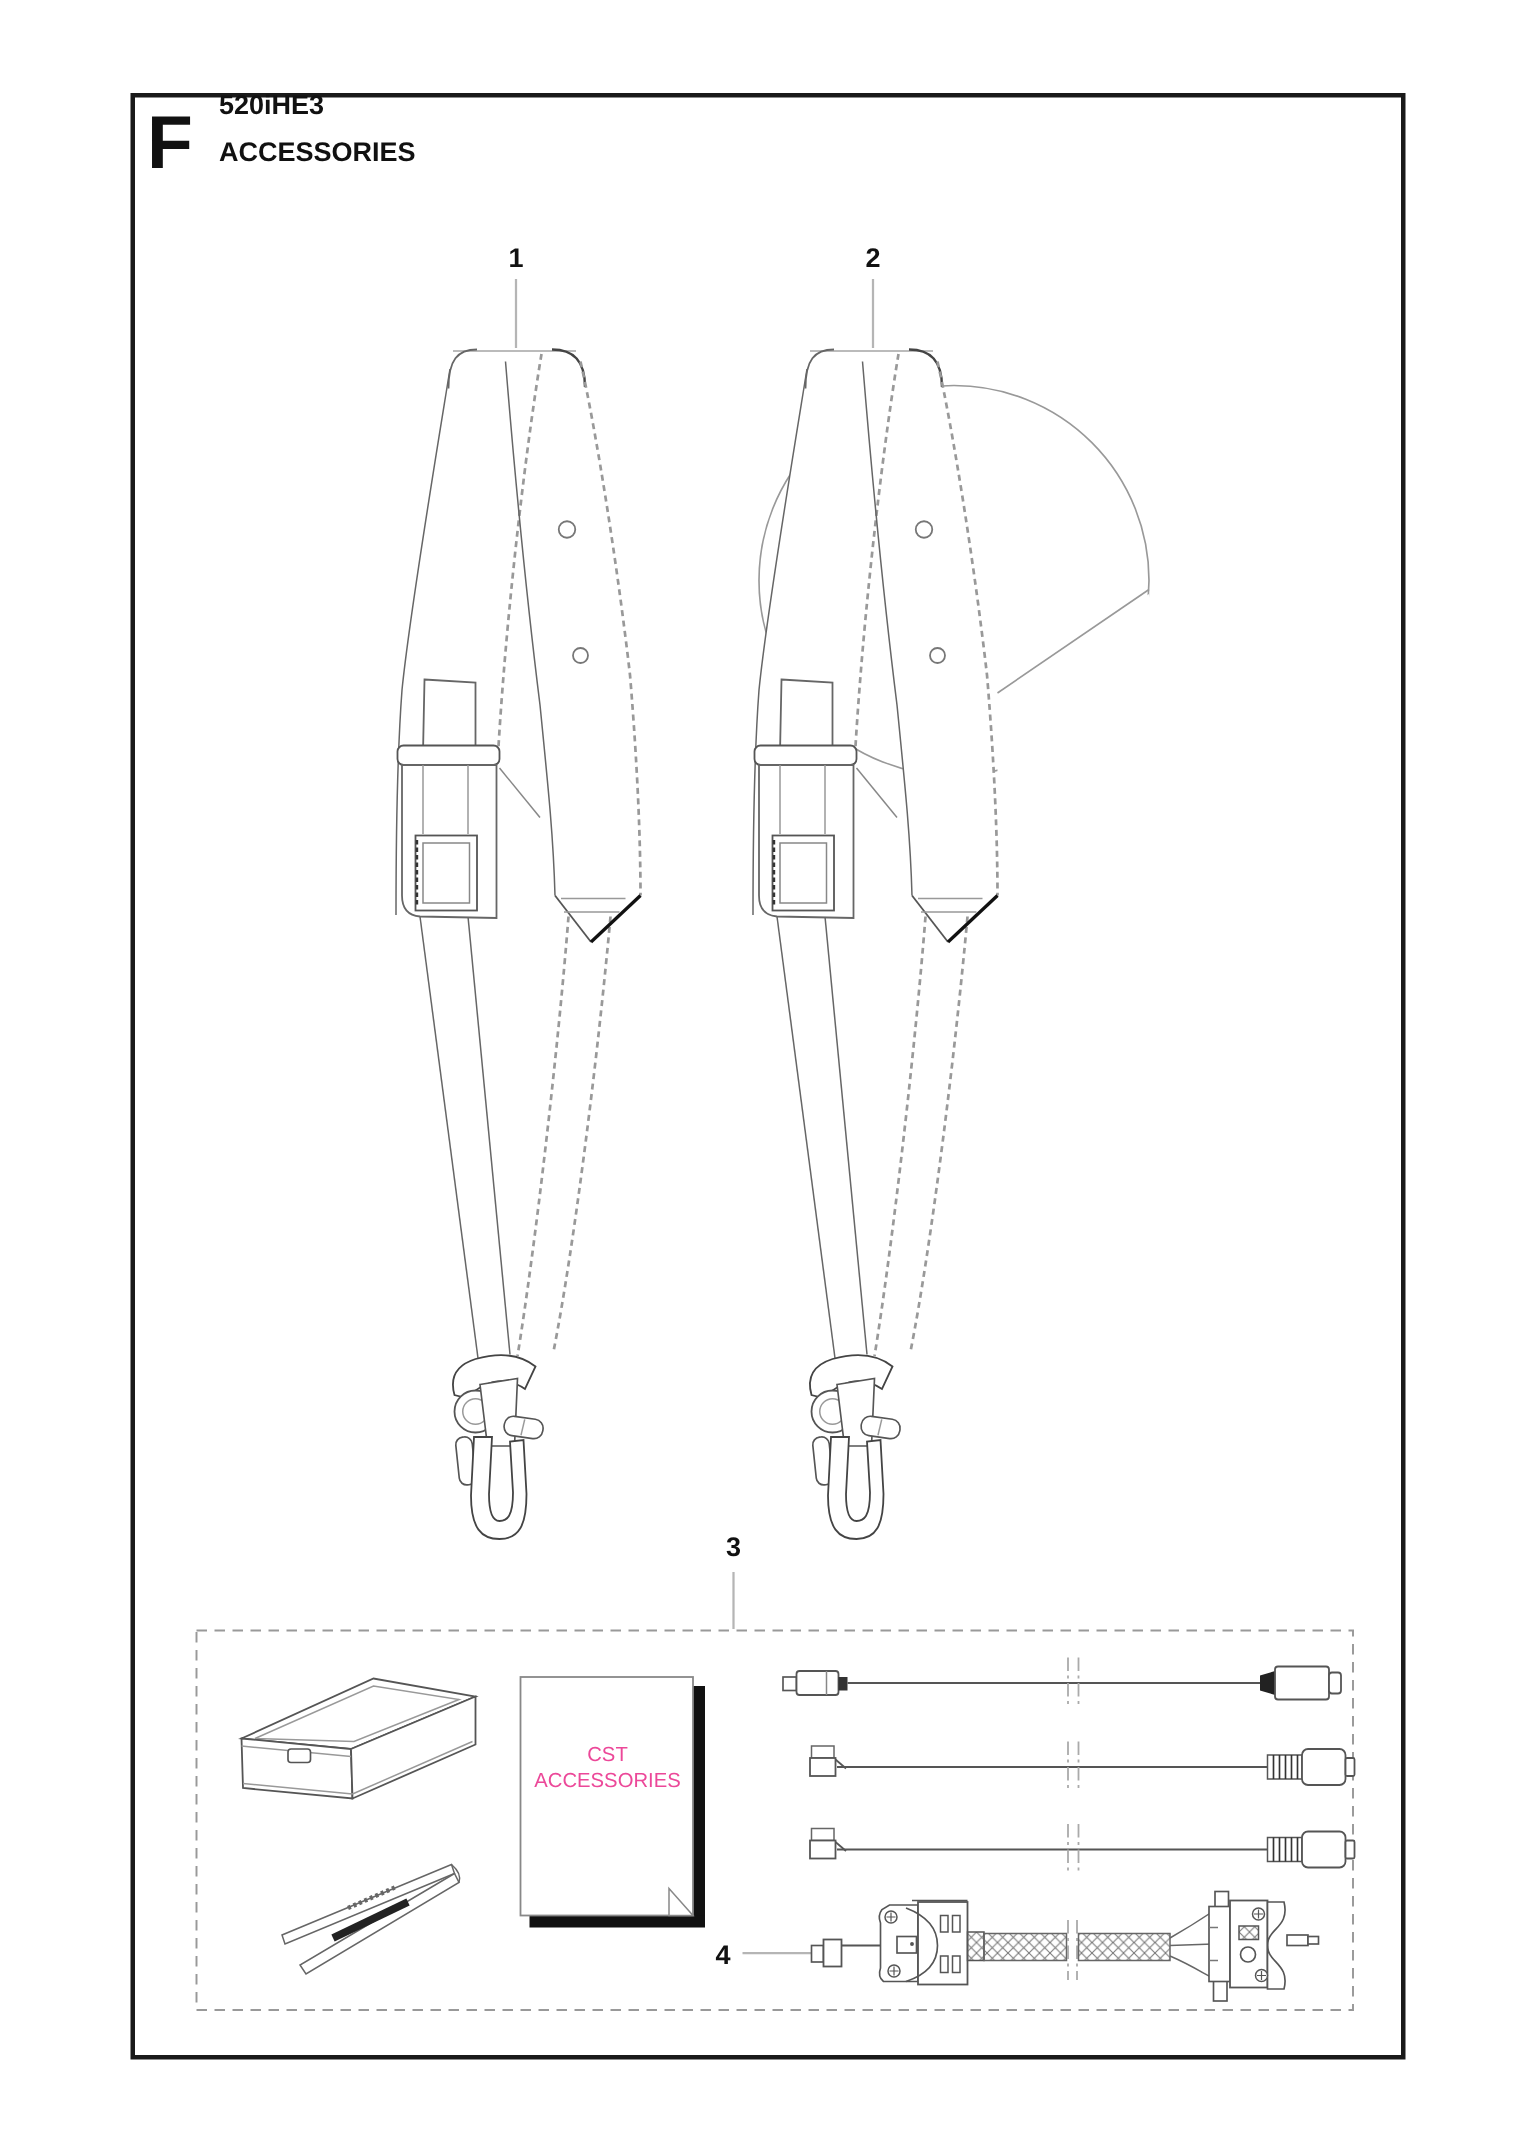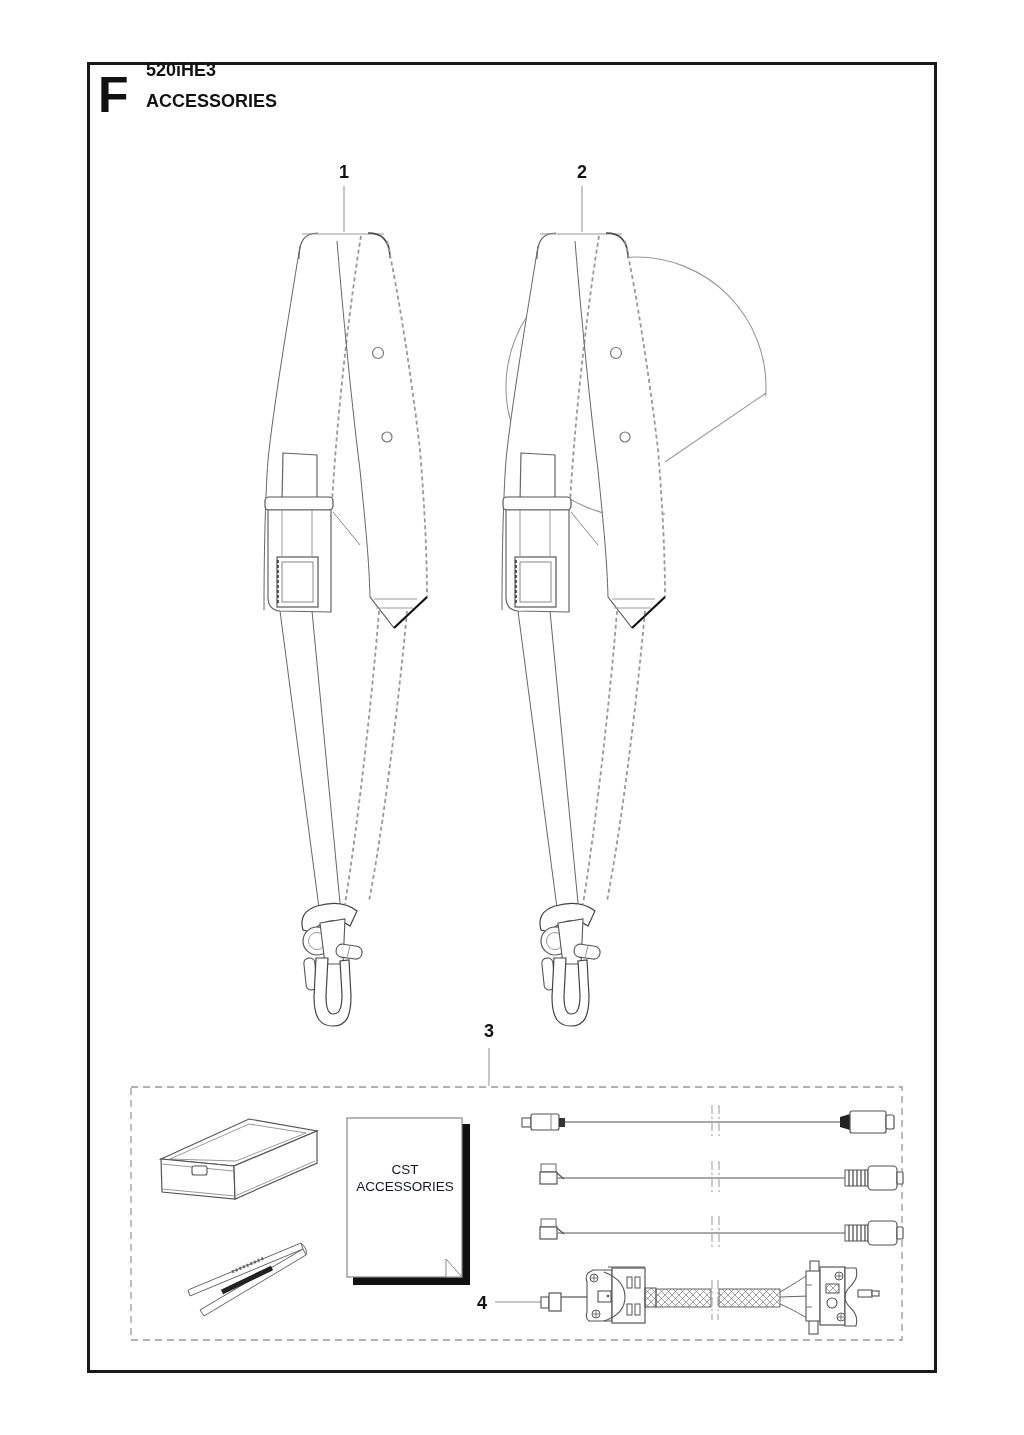--- a/index.html
+++ b/index.html
@@ -9,21 +9,21 @@
   .txt{position:absolute;white-space:nowrap;}
   .fig-letter{left:98px;top:70px;font-size:50px;font-weight:bold;line-height:1;}
   .model{left:146px;top:60px;font-size:18px;font-weight:bold;}
   .section{left:146px;top:91px;font-size:18px;font-weight:bold;}
   .callout{font-size:18px;font-weight:bold;width:24px;text-align:center;}
   .co1{left:332px;top:162px;}
   .co2{left:570px;top:162px;}
   .co3{left:477px;top:1021px;}
   .co4{left:470px;top:1293px;}
   .doc-text{left:350px;top:1161px;width:110px;text-align:center;
-            font-size:13.5px;line-height:17px;color:#0f172a;white-space:normal;}
+            font-size:13.5px;line-height:17px;color:#ec4899;white-space:normal;}
 </style>
 </head>
 <body>
 
 <div class="page">
 
 <svg width="1024" height="1435" viewBox="0 0 1024 1435">
   <defs>
     <pattern id="braid" patternUnits="userSpaceOnUse" width="7" height="7">
       <path d="M0,7 L7,0 M0,0 L7,7" stroke="#777" stroke-width="0.7" fill="none"></path>

